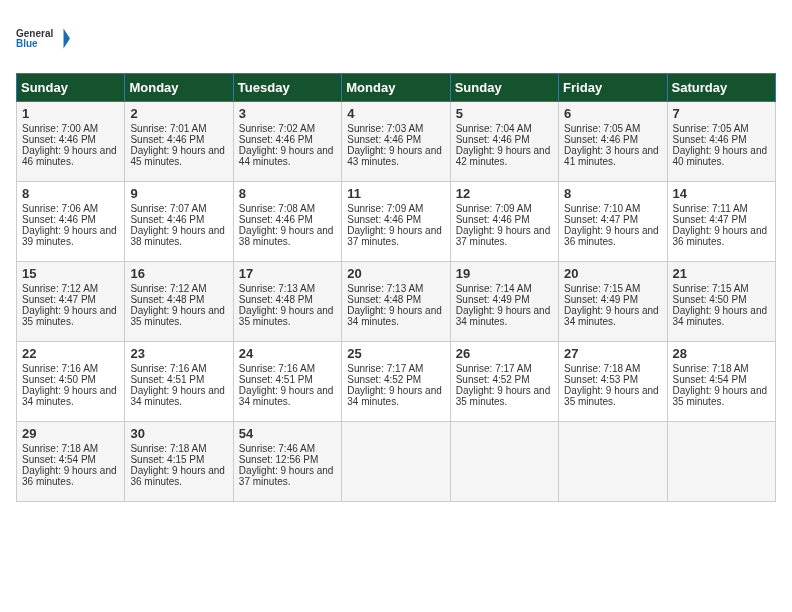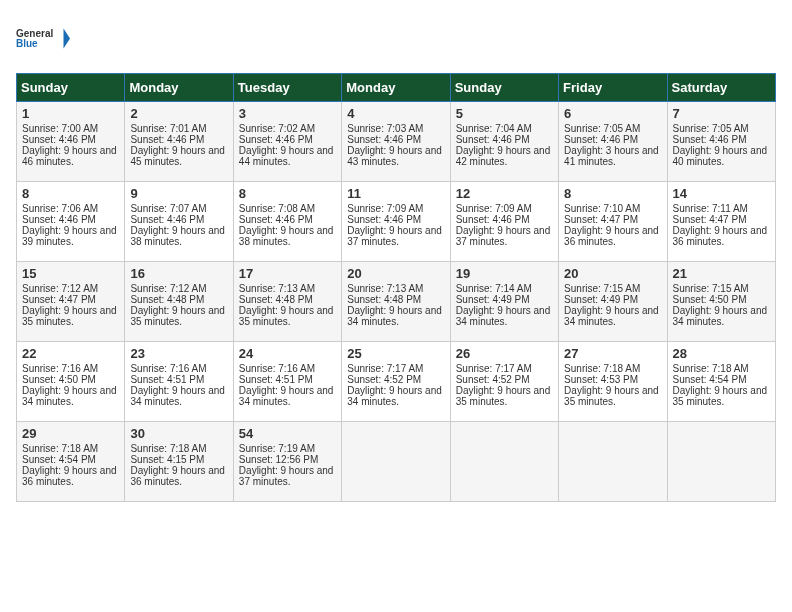--- a/index.html
+++ b/index.html
@@ -133,20 +133,20 @@
         <td><span class="day-num">23</span><span>Sunrise: 7:16 AM</span><br><span>Sunset: 4:51 PM</span><br><span>Daylight: 9 hours and 34 minutes.</span></td>
         <td><span class="day-num">24</span><span>Sunrise: 7:16 AM</span><br><span>Sunset: 4:51 PM</span><br><span>Daylight: 9 hours and 34 minutes.</span></td>
         <td><span class="day-num">25</span><span>Sunrise: 7:17 AM</span><br><span>Sunset: 4:52 PM</span><br><span>Daylight: 9 hours and 34 minutes.</span></td>
         <td><span class="day-num">26</span><span>Sunrise: 7:17 AM</span><br><span>Sunset: 4:52 PM</span><br><span>Daylight: 9 hours and 35 minutes.</span></td>
         <td><span class="day-num">27</span><span>Sunrise: 7:18 AM</span><br><span>Sunset: 4:53 PM</span><br><span>Daylight: 9 hours and 35 minutes.</span></td>
         <td><span class="day-num">28</span><span>Sunrise: 7:18 AM</span><br><span>Sunset: 4:54 PM</span><br><span>Daylight: 9 hours and 35 minutes.</span></td>
       </tr>
       <tr>
         <td><span class="day-num">29</span><span>Sunrise: 7:18 AM</span><br><span>Sunset: 4:54 PM</span><br><span>Daylight: 9 hours and 36 minutes.</span></td>
         <td><span class="day-num">30</span><span>Sunrise: 7:18 AM</span><br><span>Sunset: 4:15 PM</span><br><span>Daylight: 9 hours and 36 minutes.</span></td>
-        <td><span class="day-num">54</span><span>Sunrise: 7:19 AM</span><br><span>Sunset: 12:56 PM</span><br><span>Daylight: 9 hours and 37 minutes.</span></td>
+        <td><span class="day-num">54</span><span>Sunrise: 7:46 AM</span><br><span>Sunset: 12:56 PM</span><br><span>Daylight: 9 hours and 37 minutes.</span></td>
         <td class="empty-cell"></td>
         <td class="empty-cell"></td>
         <td class="empty-cell"></td>
         <td class="empty-cell"></td>
       </tr>
     </tbody>
 </table>
 
 </body></html>

